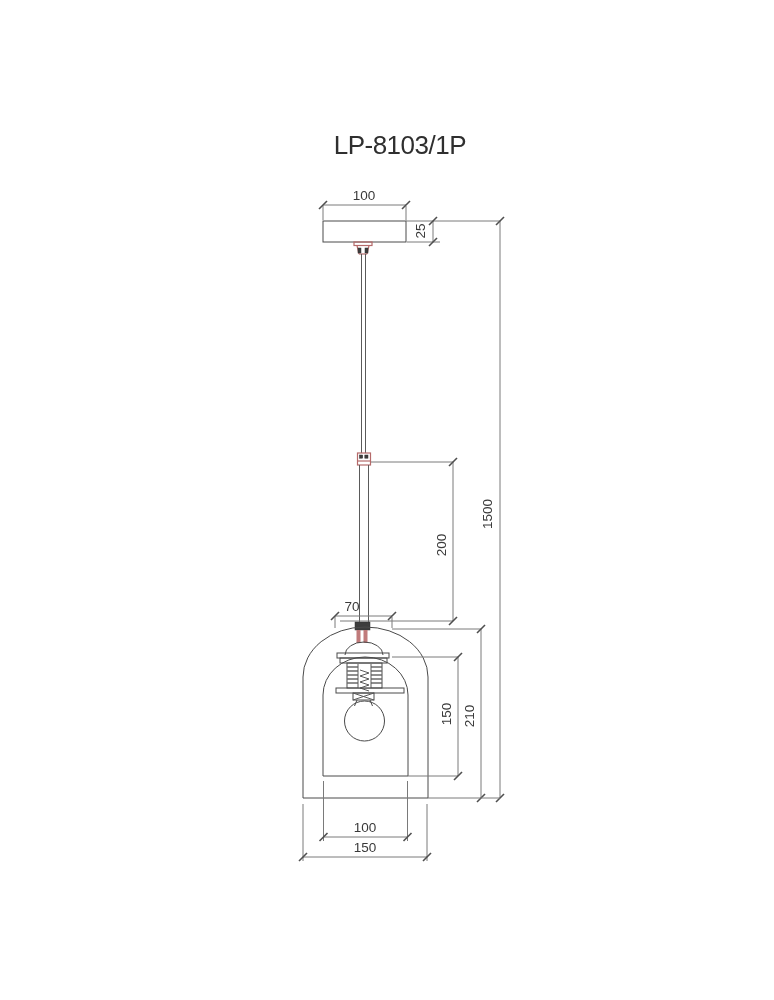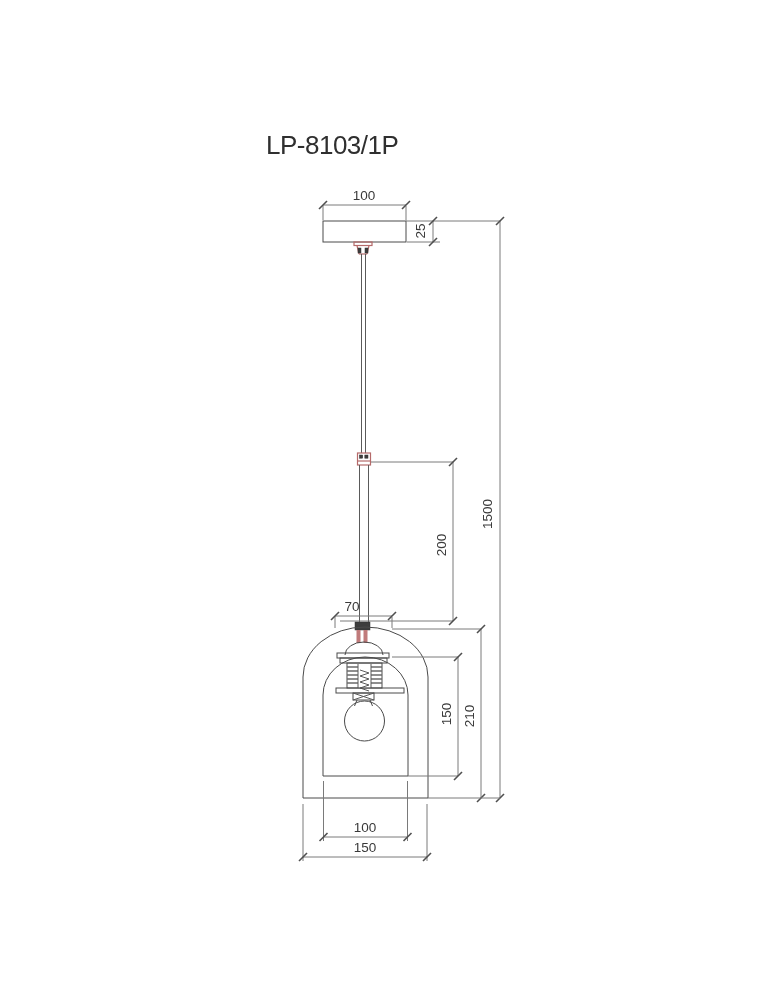--- a/index.html
+++ b/index.html
@@ -6,21 +6,21 @@
   .canvas{
     position:relative;
     width:774px;height:1000px;
     background:#ffffff;
     font-family:"Liberation Sans", sans-serif;
     overflow:hidden;
   }
   .title{
     position:absolute;
     left:266px;top:130px;width:200px;
-    text-align:left;
+    text-align:right;
     font-size:26px;
     letter-spacing:-0.5px;
     color:#2f2f2f;
     white-space:nowrap;
   }
   svg{position:absolute;left:0;top:0;}
   .ln{stroke:#4a4a4a;stroke-width:1;fill:none;}
   .ln2{stroke:#5a5a5a;stroke-width:1;fill:none;}
   .dim{stroke:#7a7a7a;stroke-width:1;fill:none;}
   .tick{stroke:#4f4f4f;stroke-width:1.6;fill:none;}

